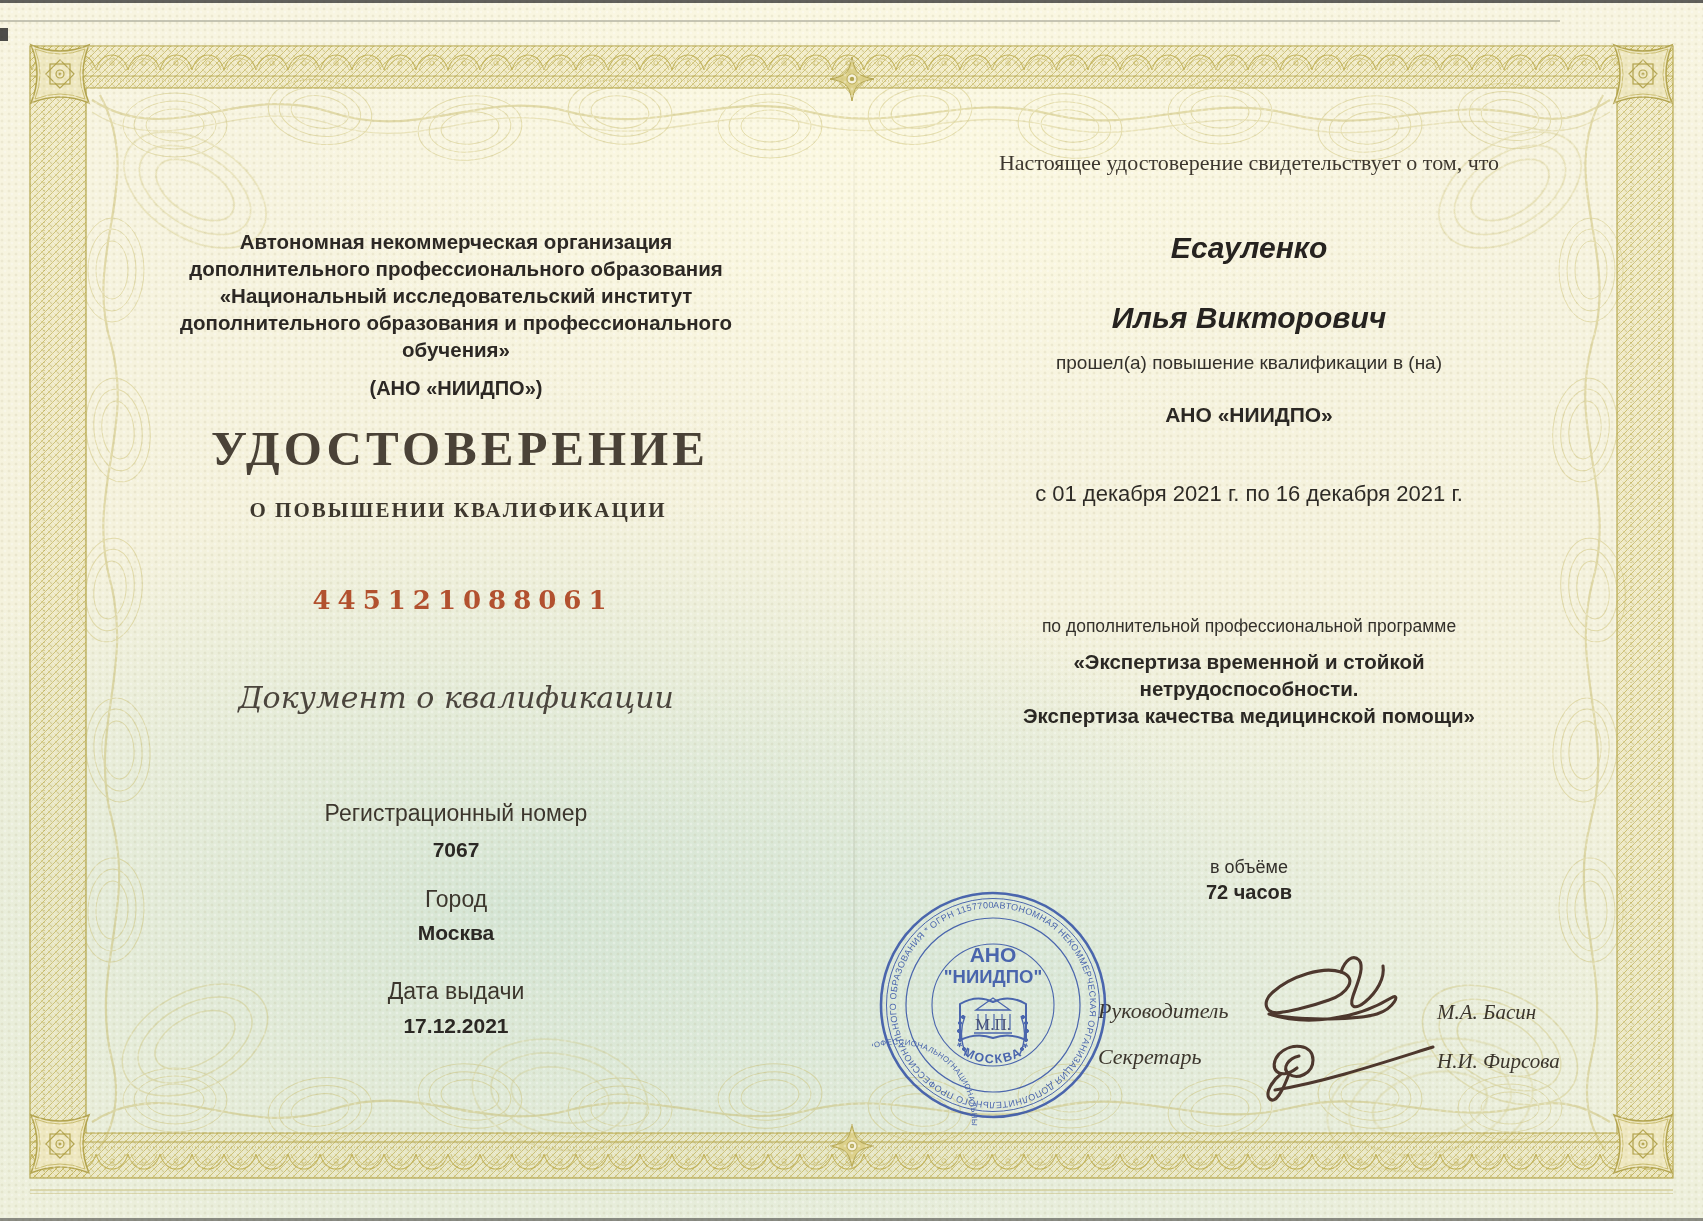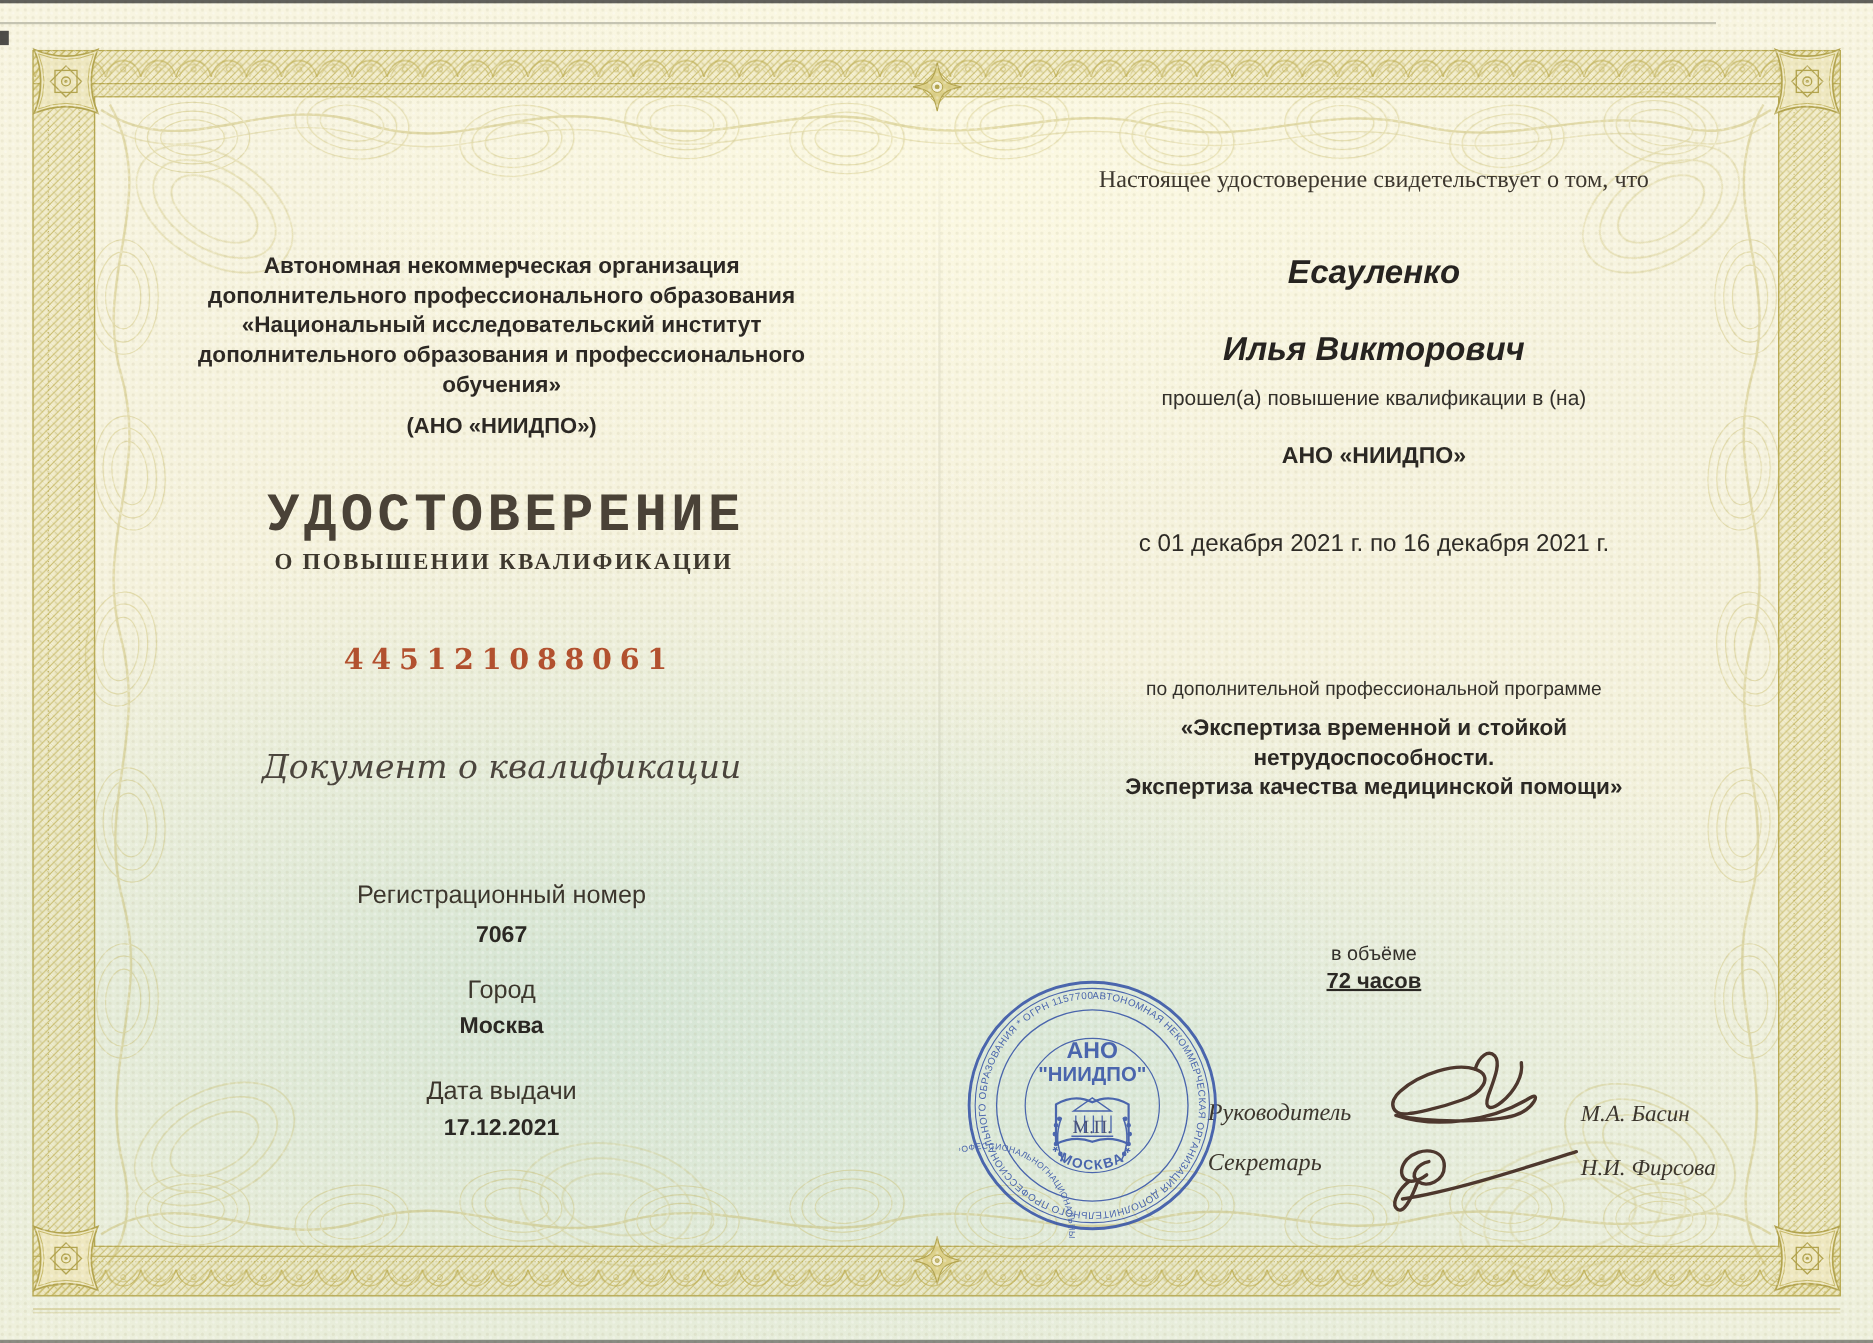--- a/index.html
+++ b/index.html
@@ -29,39 +29,39 @@
   .scantop{position:absolute;left:0;top:0;width:100%;height:3px;background:#2e2e2e;opacity:.75;}
   .scanbottom{position:absolute;left:0;bottom:0;width:100%;height:3px;background:#3a3a3a;opacity:.55;}
   .scannotch{position:absolute;left:0;top:28px;width:8px;height:13px;background:#222;opacity:.8;}
   svg.layer{position:absolute;left:0;top:0;pointer-events:none;}
   .abs{position:absolute;}
   .col{position:absolute;text-align:center;}
   .col-left{left:150px;width:612px;}
   .col-right{left:968px;width:562px;}
   .org{top:228px;font-size:20.5px;font-weight:bold;line-height:27px;color:#2c2824;white-space:pre-line;}
   .orgshort{top:377px;font-size:20px;font-weight:bold;color:#2c2824;}
-  .doc-title{top:441px;font-family:Liberation Mono, monospace;font-weight:700;font-size:49px;letter-spacing:4px;padding-left:4px;color:var(--title-brown);}
+  .doc-title{top:420px;font-family:Liberation Serif, serif;font-weight:700;font-size:49px;letter-spacing:4px;padding-left:4px;color:var(--title-brown);}
   .doc-subtitle{top:498px;font-family:"Liberation Serif",serif;font-weight:700;font-size:21px;letter-spacing:2px;padding-left:2px;color:#3e382e;}
   .blank-number{top:585px;font-family:"DejaVu Serif",serif;font-weight:700;font-size:26px;letter-spacing:7px;padding-left:7px;color:var(--red-number);}
   .dockind{top:680px;font-family:"DejaVu Serif",serif;font-style:italic;font-size:30px;color:#4b453d;}
   .serlabel{font-family:Liberation Sans, sans-serif;font-size:23px;color:#3c362d;}
   .bval{font-size:21px;font-weight:bold;color:#2b2824;}
   .reg-label{top:800px;}  .reg-value{top:838px;}
   .city-label{top:886px;} .city-value{top:921px;}
   .date-label{top:978px;} .date-value{top:998px;margin-top:16px;}
   .intro{top:150px;font-family:"Liberation Serif",serif;font-size:22px;color:#3d372e;}
   .lastname{top:231px;font-size:30px;font-weight:bold;font-style:italic;color:#262320;}
   .firstname{top:301px;font-size:30px;font-weight:bold;font-style:italic;color:#262320;}
   .completed{top:352px;font-size:19px;color:#33302b;}
   .orgshort2{top:403px;font-size:21px;font-weight:bold;color:#2b2824;}
   .period{top:481px;font-size:22px;color:#2e2b26;}
   .program-label{top:616px;font-size:17.5px;color:#33302b;}
   .program-name{top:648px;font-size:20.5px;line-height:27px;font-weight:bold;color:#2b2824;white-space:pre-line;}
   .volume-label{top:857px;font-size:18px;color:#33302b;}
-  .volume-value{top:881px;font-size:20px;font-weight:bold;color:#2b2824;text-decoration:underline;}
+  .volume-value{top:881px;font-size:20px;font-weight:bold;color:#2b2824;}
   .sig-label{font-family:"Liberation Serif",serif;font-style:italic;font-size:22px;color:#3c362d;}
   .sig-name{font-family:"Liberation Serif",serif;font-style:italic;font-size:21px;color:#3c362d;}
   .head-label{left:1098px;top:998px;}
   .secretary-label{left:1098px;top:1044px;}
   .head-name{left:1437px;top:1000px;}
   .secretary-name{left:1437px;top:1049px;}
 </style>
 </head>
 <body>
 

